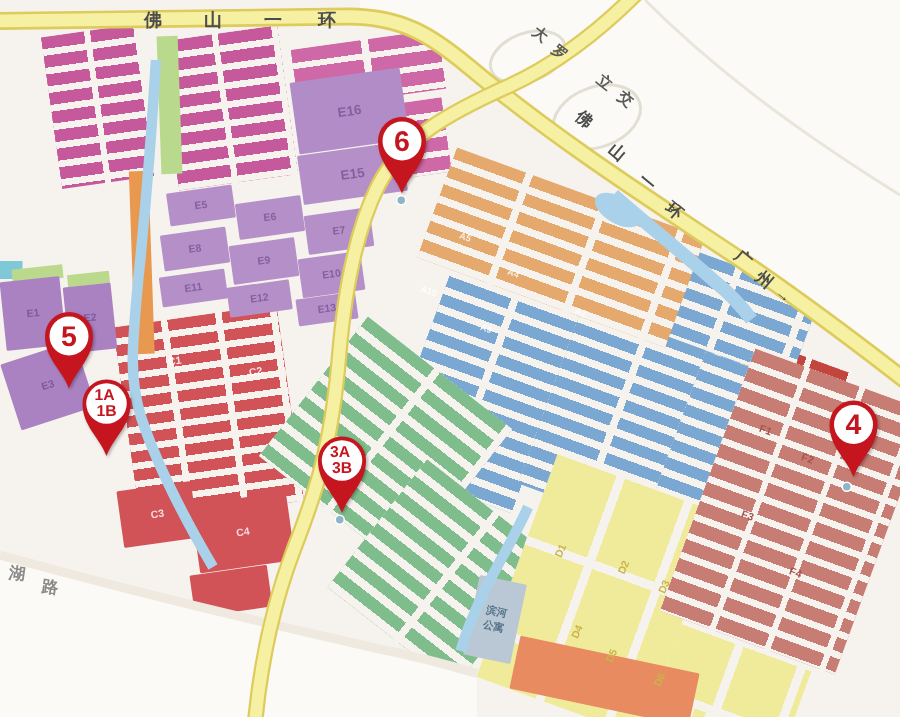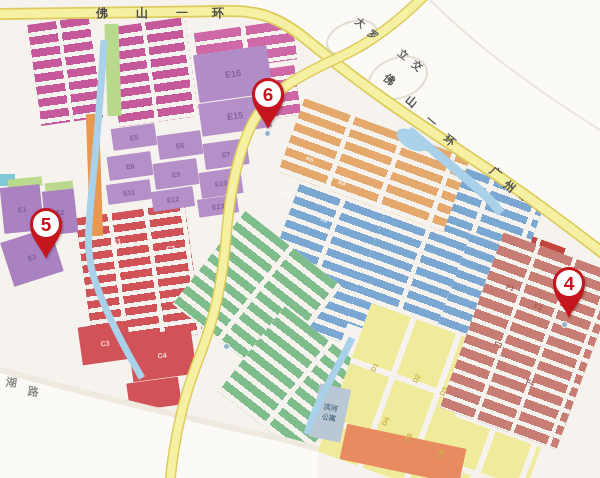--- a/index.html
+++ b/index.html
@@ -190,14 +190,32 @@
     </svg>
   </div>
   <div class="pin" style="left:549px;top:263px;">
     <svg width="40" height="56" viewBox="0 0 40 56">
       <path d="M20,55 C15,42 4,35 4,20 A16,16 0 1 1 36,20 C36,35 25,42 20,55 Z" fill="#c5161f"></path>
       <circle cx="20" cy="20" r="13" fill="#ffffff"></circle>
       <text text-anchor="middle" fill="#c5161f" font-weight="bold" font-size="19" font-family="Liberation Sans,sans-serif">
         <tspan x="20" y="26.5">4</tspan></text>
     </svg>
   </div>
+  <div class="pin" style="left:51px;top:249px;">
+    <svg width="40" height="56" viewBox="0 0 40 56">
+      <path d="M20,55 C15,42 4,35 4,20 A16,16 0 1 1 36,20 C36,35 25,42 20,55 Z" fill="#c5161f"></path>
+      <circle cx="20" cy="20" r="13.5" fill="#ffffff"></circle>
+      <text text-anchor="middle" fill="#c5161f" font-weight="bold" font-size="10.5" font-family="Liberation Sans,sans-serif">
+        <tspan x="20" y="17.5">1A</tspan>
+        <tspan x="20" y="28">1B</tspan></text>
+    </svg>
+  </div>
+  <div class="pin" style="left:208px;top:287px;">
+    <svg width="40" height="56" viewBox="0 0 40 56">
+      <path d="M20,55 C15,42 4,35 4,20 A16,16 0 1 1 36,20 C36,35 25,42 20,55 Z" fill="#c5161f"></path>
+      <circle cx="20" cy="20" r="13.5" fill="#ffffff"></circle>
+      <text text-anchor="middle" fill="#c5161f" font-weight="bold" font-size="10.5" font-family="Liberation Sans,sans-serif">
+        <tspan x="20" y="17.5">3A</tspan>
+        <tspan x="20" y="28">3B</tspan></text>
+    </svg>
+  </div>
 
 </div>
 
 </body></html>

